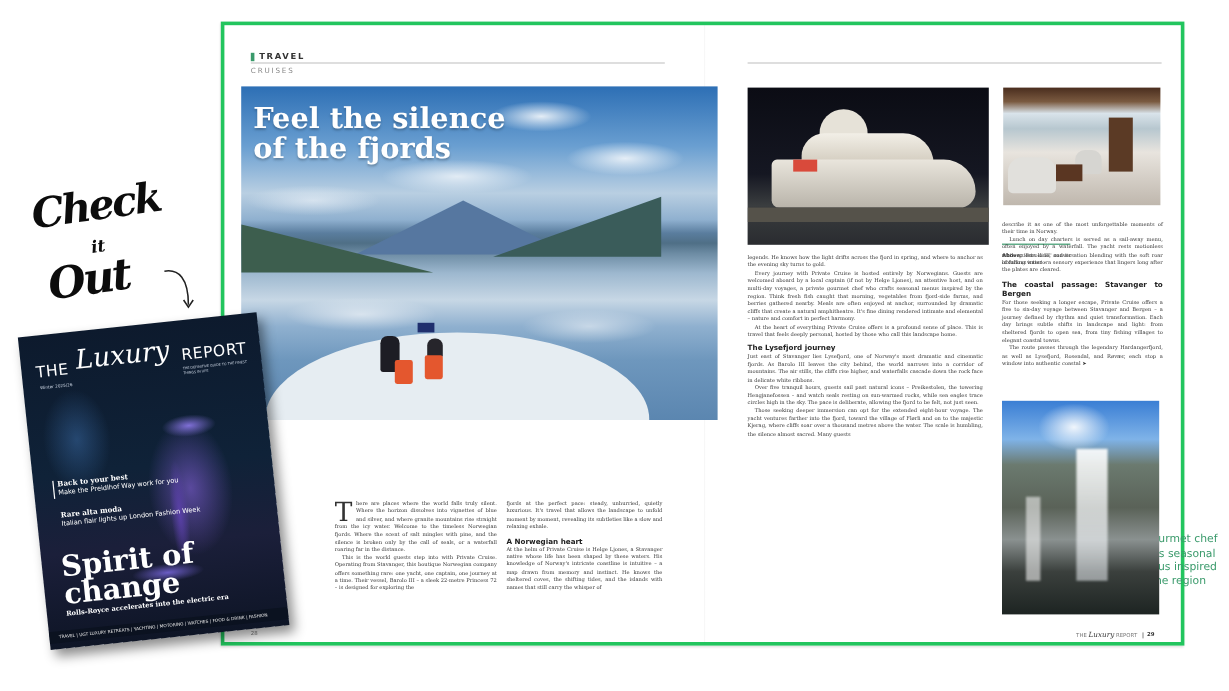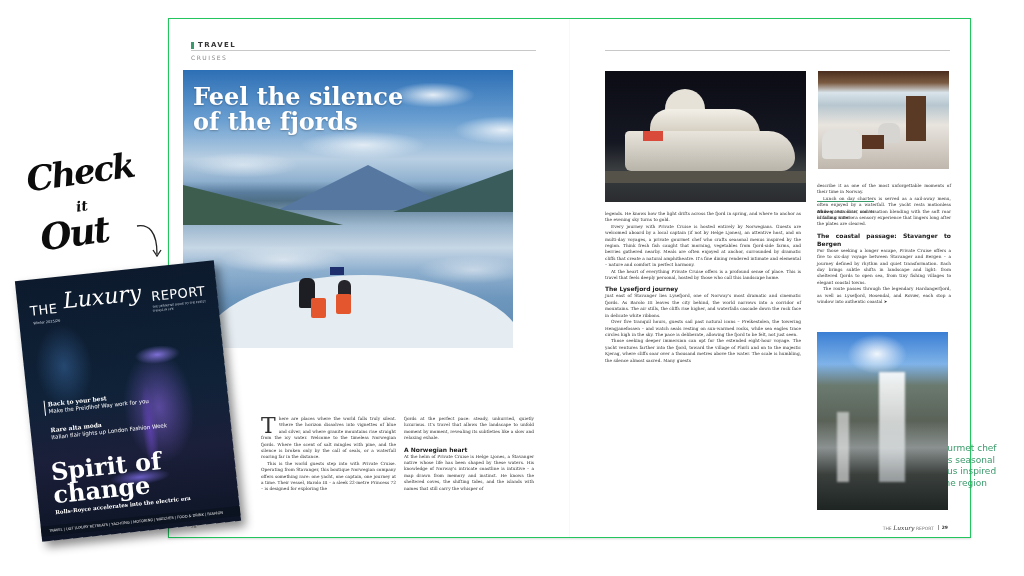--- a/index.html
+++ b/index.html
@@ -1,27 +1,27 @@
 <!DOCTYPE html>
 <html><head>
 <meta charset="utf-8">
 <style>
   * { box-sizing: border-box; margin: 0; padding: 0; }
   html, body { width: 1024px; height: 576px; background: #ffffff; overflow: hidden; position: relative; font-family: "DejaVu Serif", serif; }
 
-  .spread { position: absolute; left: 168px; top: 18px; width: 803px; height: 520px; background: #fff; border: 1px solid #22c55e; box-shadow: 0 1px 2px rgba(0,0,0,0.15); }
+  .spread { position: absolute; left: 184px; top: 18px; width: 803px; height: 520px; background: #fff; border: 3px solid #22c55e; box-shadow: 0 1px 2px rgba(0,0,0,0.15); }
   .gutter { position: absolute; left: 400px; top: 0; width: 1px; height: 100%; background: linear-gradient(90deg, rgba(0,0,0,0.06), rgba(0,0,0,0)); }
 
   .section { position: absolute; left: 22px; top: 22px; font-family: "DejaVu Sans", sans-serif; font-weight: bold; font-size: 7px; letter-spacing: 1.4px; color: #333; display: flex; align-items: center; gap: 4px; }
   .section .mark { width: 3px; height: 7px; background: #3a9a6b; display: inline-block; }
   .rule-left { position: absolute; left: 22px; top: 31px; width: 345px; height: 1px; background: #c8c8c8; }
   .subsection { position: absolute; left: 22px; top: 35px; font-family: "DejaVu Sans", sans-serif; font-size: 6px; letter-spacing: 1.5px; color: #888; }
   .rule-right { position: absolute; left: 436px; top: 31px; width: 345px; height: 1px; background: #c8c8c8; }
 
-  .hero { position: absolute; left: 14px; top: 51px; width: 330px; height: 278px; overflow: hidden;
+  .hero { position: absolute; left: 14px; top: 51px; width: 397px; height: 278px; overflow: hidden;
     background:
       linear-gradient(180deg, #2d6fb5 0%, #6a9fd1 18%, #b9cfe2 32%, #8fb0cf 40%, #5a7d9e 44%, #4f6f86 47%, #6c8ba3 50%, #9db8cf 56%, #c7d7e5 64%, #8fb0cf 72%, #6e97bd 82%, #5b86b0 100%); }
   .hero .mtn1 { position: absolute; left: 0; top: 115px; width: 0; height: 0; border-left: 0 solid transparent; border-right: 160px solid transparent; border-bottom: 40px solid #3d5e4e; }
   .hero .mtn2 { position: absolute; left: 95px; top: 95px; width: 0; height: 0; border-left: 90px solid transparent; border-right: 90px solid transparent; border-bottom: 45px solid #5677a0; }
   .hero .mtn3 { position: absolute; left: 210px; top: 92px; width: 0; height: 0; border-left: 140px solid transparent; border-right: 0 solid transparent; border-bottom: 50px solid #3a5c5a; }
   .hero .clouds { position: absolute; inset: 0; background:
       radial-gradient(ellipse 60px 18px at 250px 25px, rgba(255,255,255,0.85), transparent 70%),
       radial-gradient(ellipse 70px 20px at 320px 60px, rgba(255,255,255,0.8), transparent 70%),
       radial-gradient(ellipse 90px 20px at 180px 75px, rgba(255,255,255,0.7), transparent 70%),
       radial-gradient(ellipse 80px 18px at 60px 95px, rgba(240,245,250,0.6), transparent 70%),

